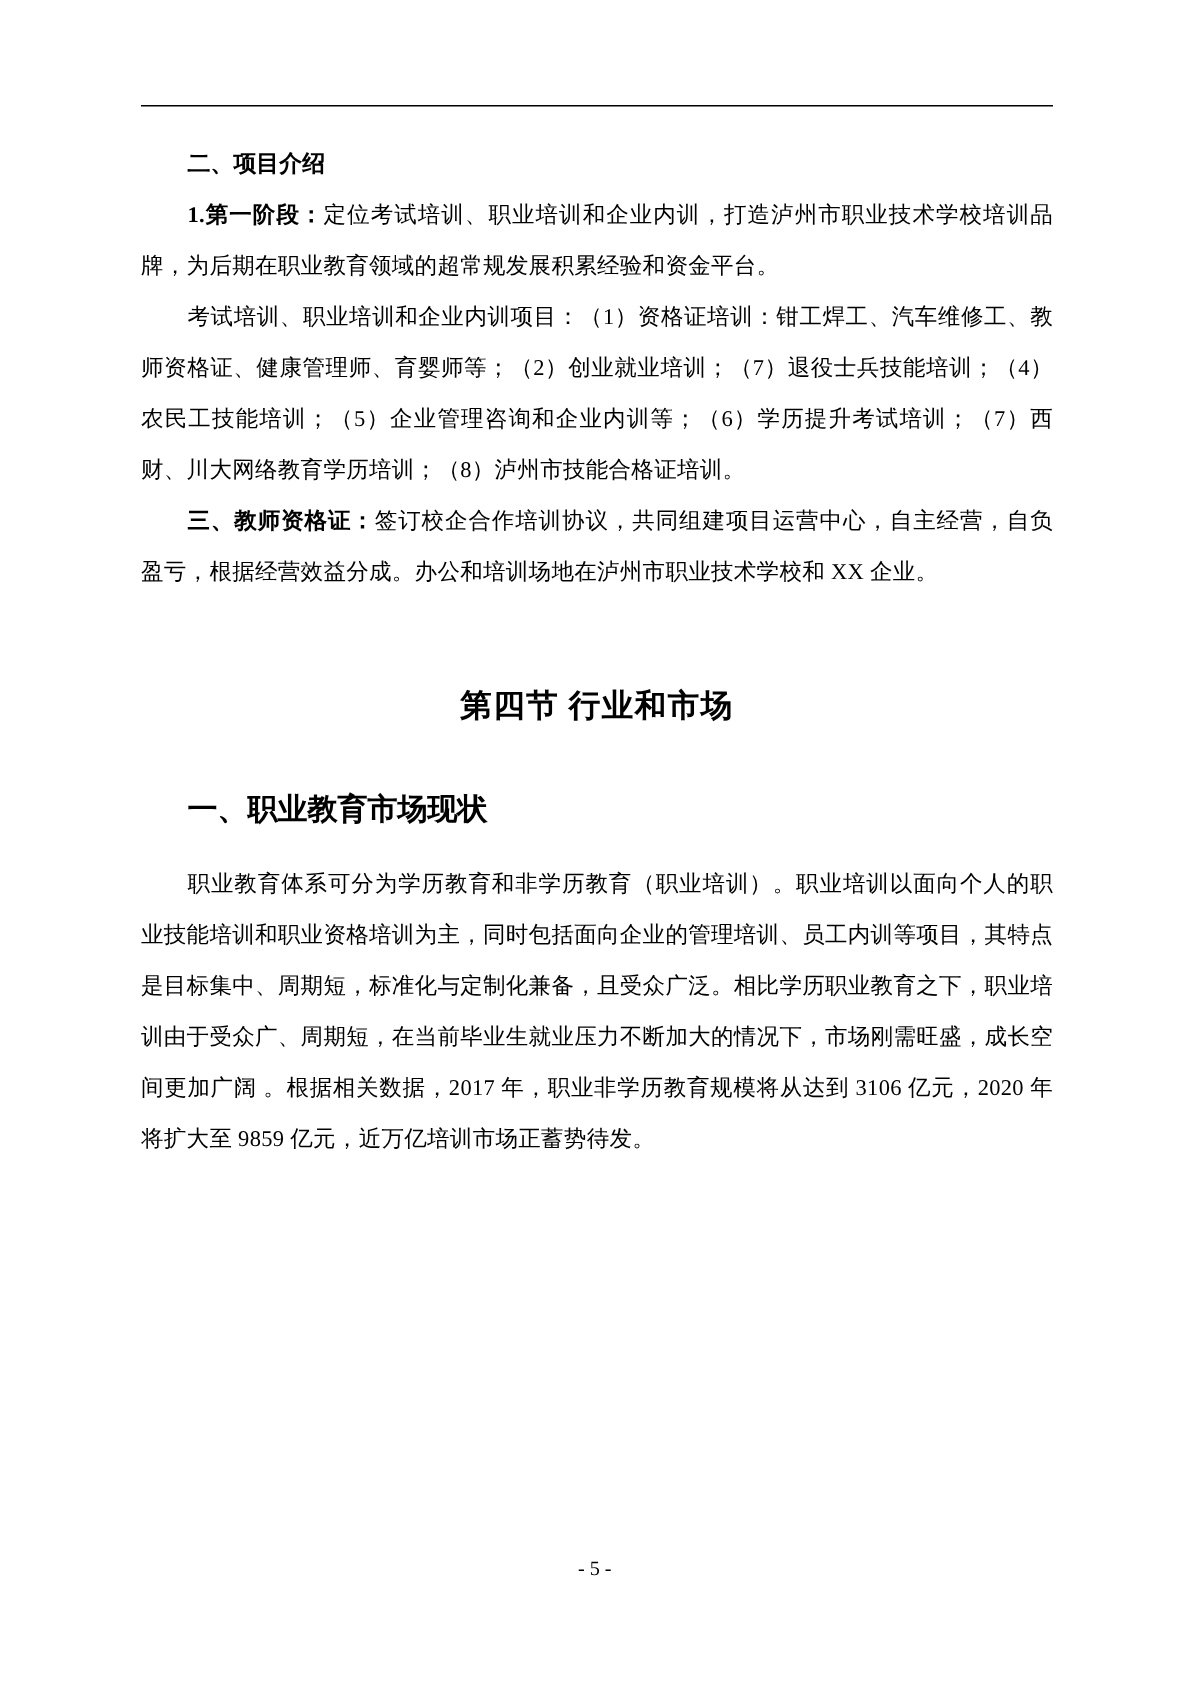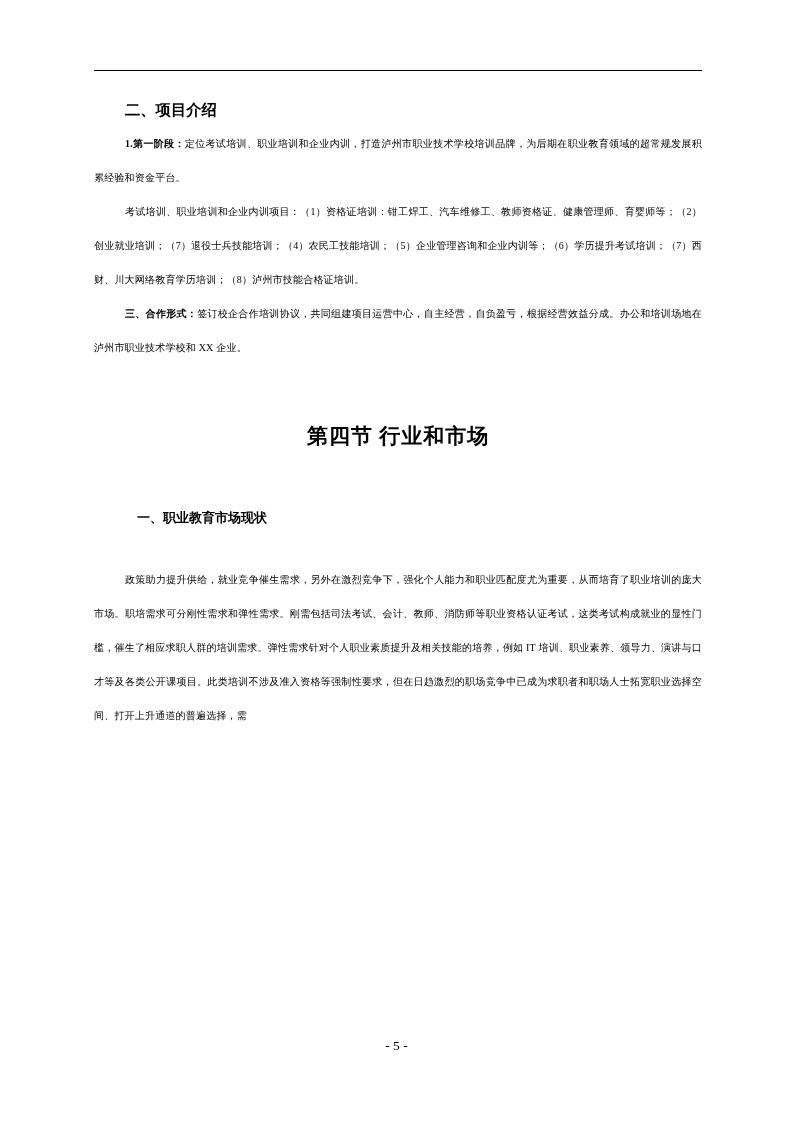--- a/index.html
+++ b/index.html
@@ -28,21 +28,21 @@
     top: 70px;
     width: 608px;
   }
   .top-rule {
     border-top: 1.6px solid #000;
     width: 608px;
     margin: 0 0 22px 0;
     height: 0;
   }
   .p {
-    font-size: 10px;
+    font-size: 15px;
     line-height: 34px;
     text-align: justify;
     text-justify: inter-ideograph;
     margin: 0;
     letter-spacing: 0.2px;
   }
   .indent2 {
     text-indent: 31px;
   }
   .bold {
@@ -61,25 +61,25 @@
     font-weight: bold;
     text-align: center;
     margin: 0;
     letter-spacing: 1px;
     font-family: Liberation Serif, serif;
   }
   .spacer-lg { height: 54px; }
   .spacer-md { height: 36px; }
   .spacer-sm { height: 16px; }
   .heading-2 {
-    font-size: 13px;
+    font-size: 20px;
     line-height: 34px;
     font-weight: bold;
     text-indent: 31px;
-    margin: 12px;
+    margin: 0;
   }
   .footer {
     position: absolute;
     left: 0;
     top: 1038px;
     width: 793px;
     text-align: center;
     font-size: 13.5px;
     font-family: "Liberation Serif", serif;
   }
@@ -92,31 +92,31 @@
 
     <div class="top-rule"></div>
 
     <p class="heading-sub">二、项目介绍</p>
 
     <p class="p indent2"><span class="bold">1.第一阶段：</span>定位考试培训、职业培训和企业内训，打造泸州市职业技术学校培训品牌，为后期在职业教育领域的超常规发展积累经验和资金平台。</p>
 
     <p class="p indent2">考试培训、职业培训和企业内训项目：（1）资格证培训：钳工焊工、汽车维修工、教师资格证、健康管理师、育婴师等；（2）创业就业培训；（7）退役士兵技能培训；（4）农民工技能培训；（5）企业管理咨询和企业内训等；（6）学历提升考试培训；（7）西财、川大网络教育学历培训；（8）泸州市技能合格证培训。</p>
 
 
-    <p class="p indent2"><span class="bold">三、合作形式：</span>签订校企合作培训协议，共同组建项目运营中心，自主经营，自负盈亏，根据经营效益分成。办公和培训场地在泸州市职业技术学校和 XX 企业。</p>
+    <p class="p indent2"><span class="bold">三、教师资格证：</span>签订校企合作培训协议，共同组建项目运营中心，自主经营，自负盈亏，根据经营效益分成。办公和培训场地在泸州市职业技术学校和 XX 企业。</p>
 
     <div class="spacer-lg"></div>
 
     <p class="section-title">第四节 行业和市场</p>
 
     <div class="spacer-md"></div>
 
     <p class="heading-2">一、职业教育市场现状</p>
 
     <div class="spacer-sm"></div>
 
+    <p class="p indent2">职业教育体系可分为学历教育和非学历教育（职业培训）。职业培训以面向个人的职业技能培训和职业资格培训为主，同时包括面向企业的管理培训、员工内训等项目，其特点是目标集中、周期短，标准化与定制化兼备，且受众广泛。相比学历职业教育之下，职业培训由于受众广、周期短，在当前毕业生就业压力不断加大的情况下，市场刚需旺盛，成长空间更加广阔 。根据相关数据，2017 年，职业非学历教育规模将从达到 3106 亿元，2020 年将扩大至 9859 亿元，近万亿培训市场正蓄势待发。</p>
 
-    <p class="p indent2">政策助力提升供给，就业竞争催生需求，另外在激烈竞争下，强化个人能力和职业匹配度尤为重要，从而培育了职业培训的庞大市场。职培需求可分刚性需求和弹性需求。刚需包括司法考试、会计、教师、消防师等职业资格认证考试，这类考试构成就业的显性门槛，催生了相应求职人群的培训需求。弹性需求针对个人职业素质提升及相关技能的培养，例如 IT 培训、职业素养、领导力、演讲与口才等及各类公开课项目。此类培训不涉及准入资格等强制性要求，但在日趋激烈的职场竞争中已成为求职者和职场人士拓宽职业选择空间、打开上升通道的普遍选择，需</p>
 
   </div>
 
   <div class="footer">- 5 -</div>
 </div>
 
 </body></html>

